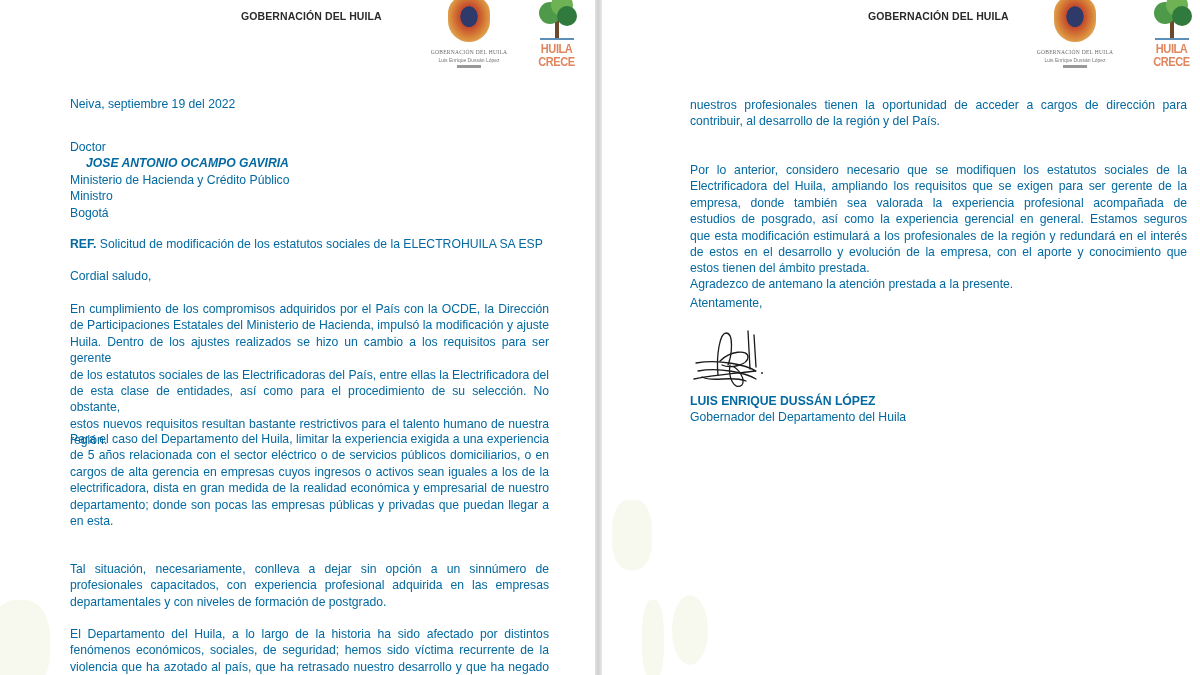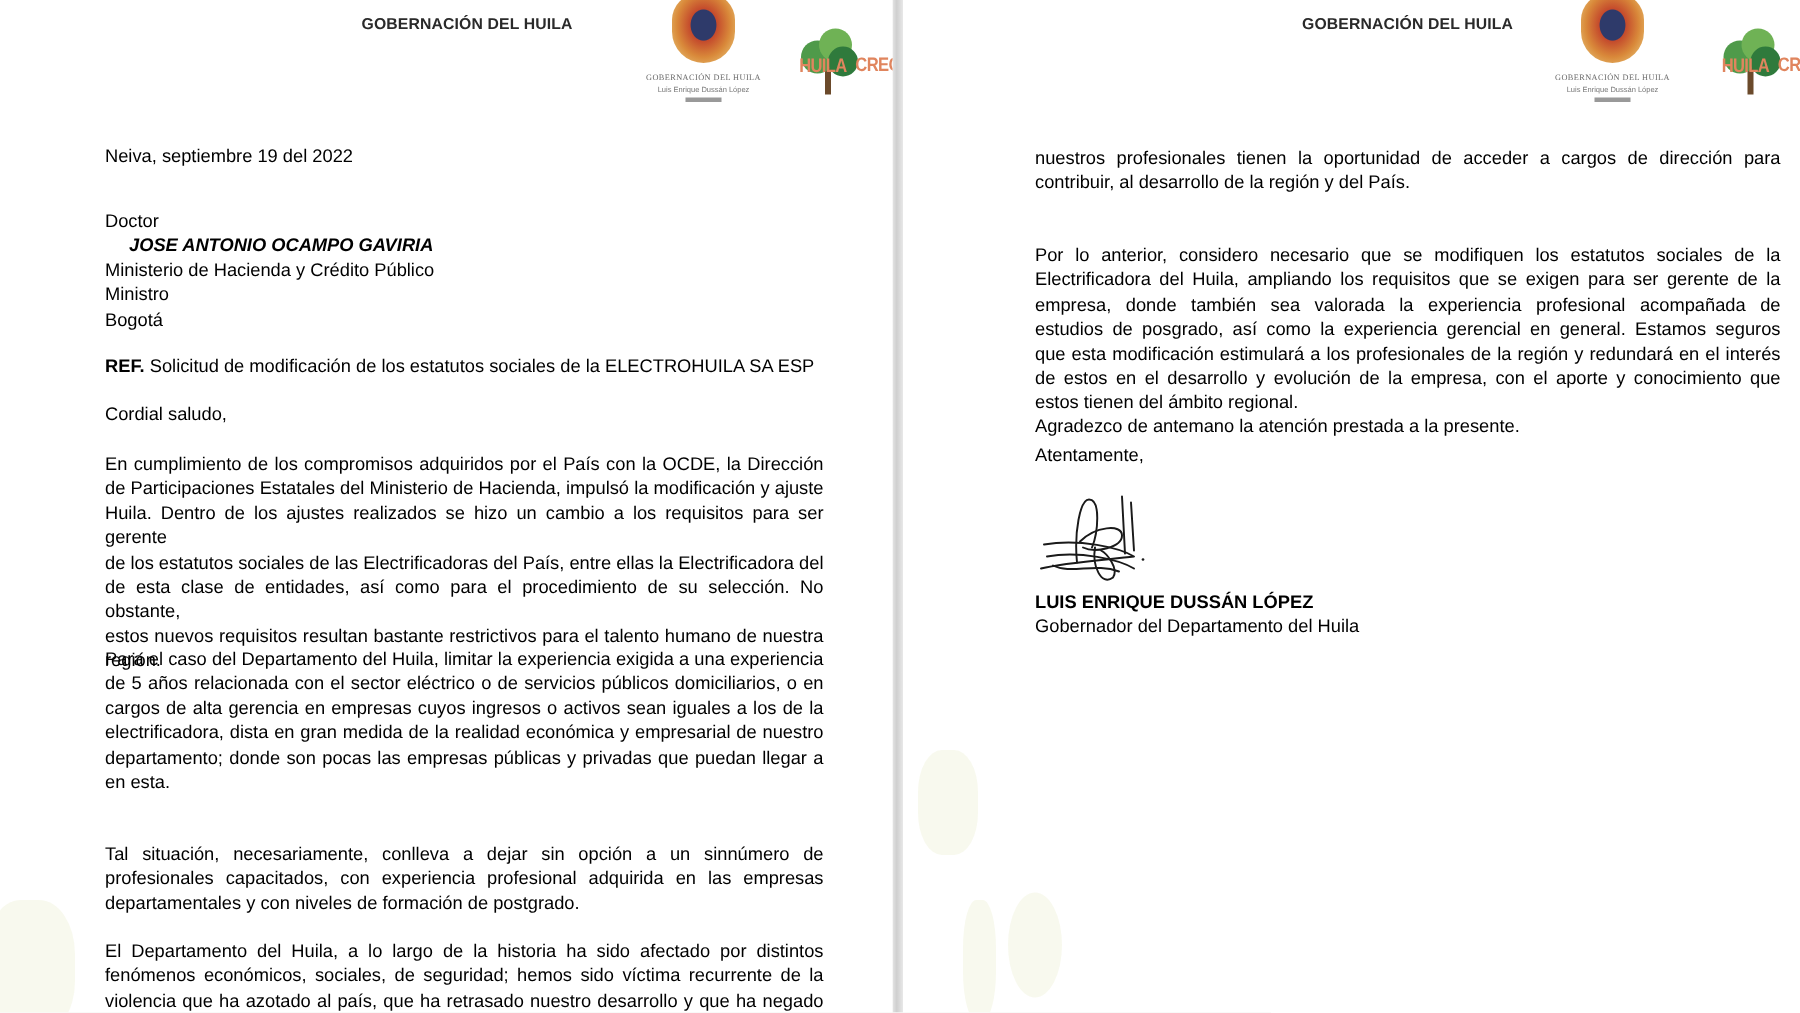--- a/index.html
+++ b/index.html
@@ -57,21 +57,21 @@
       font-size: 5.5px; color: #6a6a6a; letter-spacing: 0.3px;
       text-align: center; line-height: 9px;
     }
     .crest-sub { font-size: 5px; color: #777; text-align: center; line-height: 7px; }
     .crest-bar { width: 24px; height: 3px; background: #555; margin-top: 1px; opacity: 0.6; }
 
     
     .huila-logo {
       position: absolute; top: 0;
       width: 54px; height: 84px;
-      display: flex; align-items: center;
+      display: flex; flex-direction: column; align-items: center;
     }
     .page-left .huila-logo { left: 530px; }
     .page-right .huila-logo { left: 543px; }
     .tree {
       position: relative; width: 44px; height: 40px; margin-top: -6px;
     }
     .tree .leaf1 { position: absolute; left: 4px; top: 8px; width: 22px; height: 22px; border-radius: 50%; background: #4f9a4a; }
     .tree .leaf2 { position: absolute; left: 16px; top: 0px; width: 22px; height: 22px; border-radius: 50%; background: #6fb255; }
     .tree .leaf3 { position: absolute; left: 22px; top: 12px; width: 20px; height: 20px; border-radius: 50%; background: #2f7a3c; }
     .tree .trunk { position: absolute; left: 20px; top: 26px; width: 4px; height: 18px; background: #6b4a2b; }
@@ -81,21 +81,21 @@
       font-size: 13px; line-height: 13px; color: #e0855e;
       text-align: center; font-weight: bold; letter-spacing: -0.5px;
       margin-top: 2px;
       transform: scaleX(0.85);
     }
 
     .body-text {
       position: absolute;
       font-size: 12.2px;
       line-height: 16.4px;
-      color: #000000;
+      color: #0369a1;
     }
     .page-left .body-text { left: 70px; width: 479px; }
     .page-right .body-text { left: 88px; width: 497px; }
 
     .line { display: block; white-space: nowrap; }
     .para { text-align: justify; }
     .para .jl { display: block; text-align: justify; text-align-last: justify; white-space: normal; }
     .para .jl.last { text-align-last: left; }
     .bold { font-weight: bold; }
 
@@ -225,21 +225,21 @@
       <span class="jl last">contribuir, al desarrollo de la región y del País.</span>
     </div>
 
     <div class="body-text para" style="top:162px;">
       <span class="jl">Por lo anterior, considero necesario que se modifiquen los estatutos sociales de la</span>
       <span class="jl">Electrificadora del Huila, ampliando los requisitos que se exigen para ser gerente de la</span>
       <span class="jl">empresa, donde también sea valorada la experiencia profesional acompañada de</span>
       <span class="jl">estudios de posgrado, así como la experiencia gerencial en general. Estamos seguros</span>
       <span class="jl">que esta modificación estimulará a los profesionales de la región y redundará en el interés</span>
       <span class="jl">de estos en el desarrollo y evolución de la empresa, con el aporte y conocimiento que</span>
-      <span class="jl last">estos tienen del ámbito regional.</span>
+      <span class="jl last">estos tienen del ámbito prestada.</span>
     </div>
 
     <div class="body-text" style="top:276px;">
       <span class="line">Agradezco de antemano la atención prestada a la presente.</span>
     </div>
 
     <div class="body-text" style="top:295px;">
       <span class="line">Atentamente,</span>
     </div>
 

